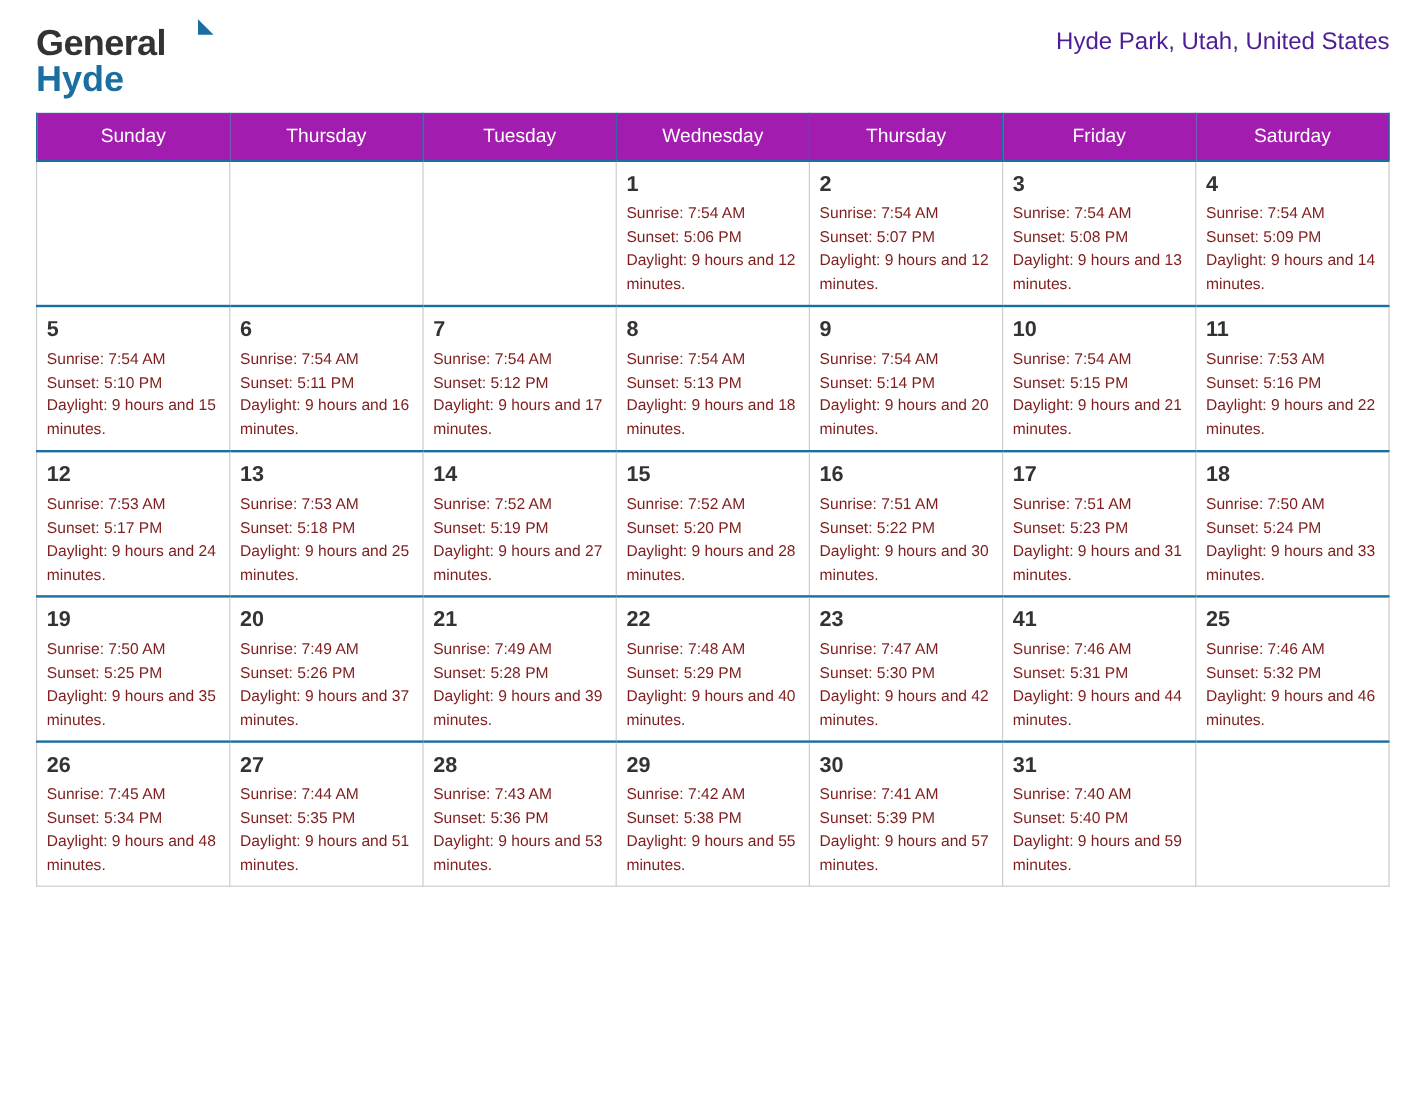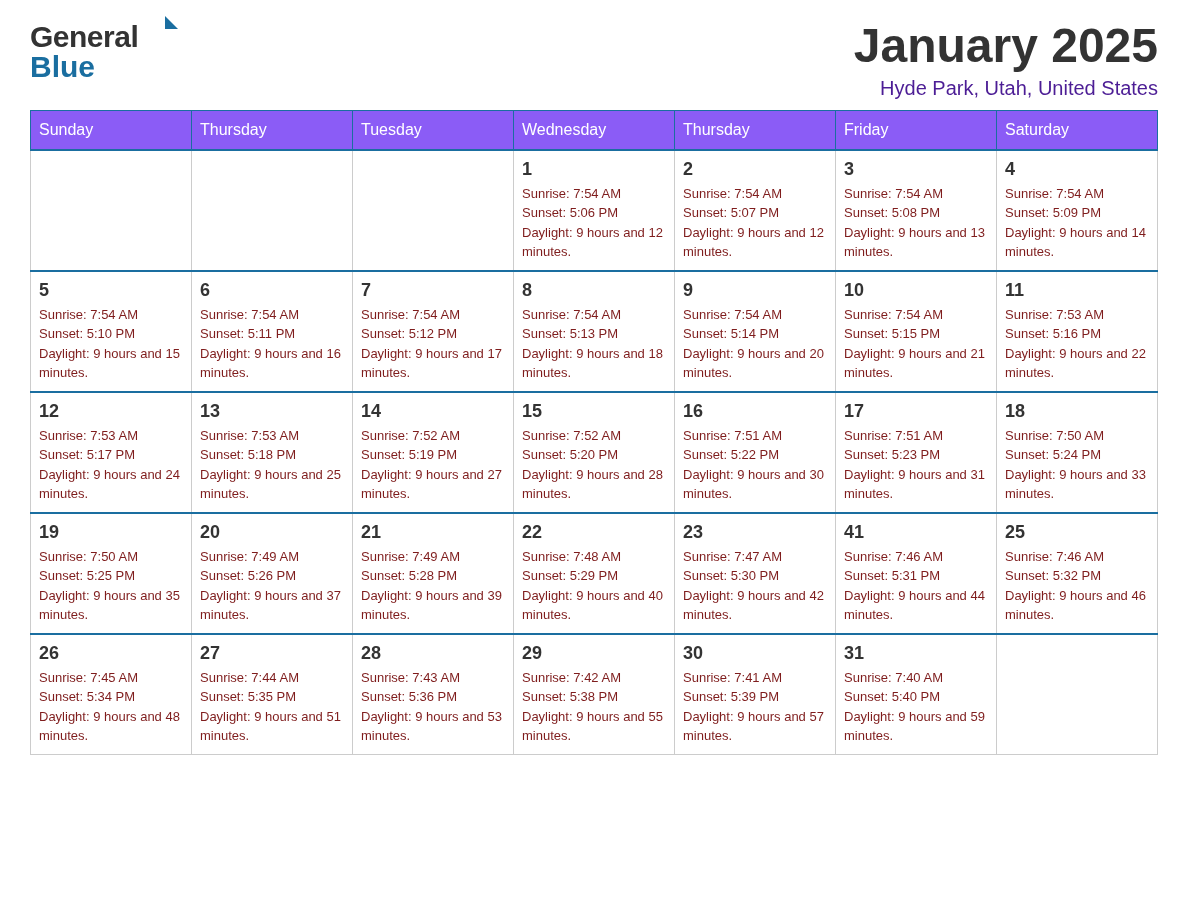--- a/index.html
+++ b/index.html
@@ -30,24 +30,24 @@
       font-size: 20px;
       color: #4c1d95;
       margin-top: 4px;
     }
     .calendar {
       width: 100%;
       border-collapse: collapse;
       margin-top: 10px;
     }
     .calendar th {
-      background-color: #8b5cf6;
+      background-color: #a21caf;
       color: #fff;
       padding: 10px 8px;
-      text-align: left;
+      text-align: center;
       font-size: 16px;
       font-weight: normal;
       border: 1px solid #1a6ea0;
     }
     .calendar td {
       vertical-align: top;
       padding: 8px;
       border: 1px solid #ccc;
       width: 14.28%;
       min-height: 100px;
@@ -108,25 +108,24 @@
 </head>
 <body>
 
 <div class="header">
   <div class="logo-wrapper">
     <div class="logo-row1">
       <span class="logo-general">General</span>
       <span class="logo-flag"></span>
     </div>
     <div class="logo-row2">
-      <span class="logo-blue-text">Blue</span>
+      <span class="logo-blue-text">Hyde</span>
     </div>
   </div>
   <div class="title-section">
-    <div class="month-title">January 2025</div>
     <div class="location">Hyde Park, Utah, United States</div>
   </div>
 </div>
 
 <table class="calendar">
   <thead>
     <tr>
     <th>Sunday</th>
         <th>Thursday</th>
         <th>Tuesday</th>

